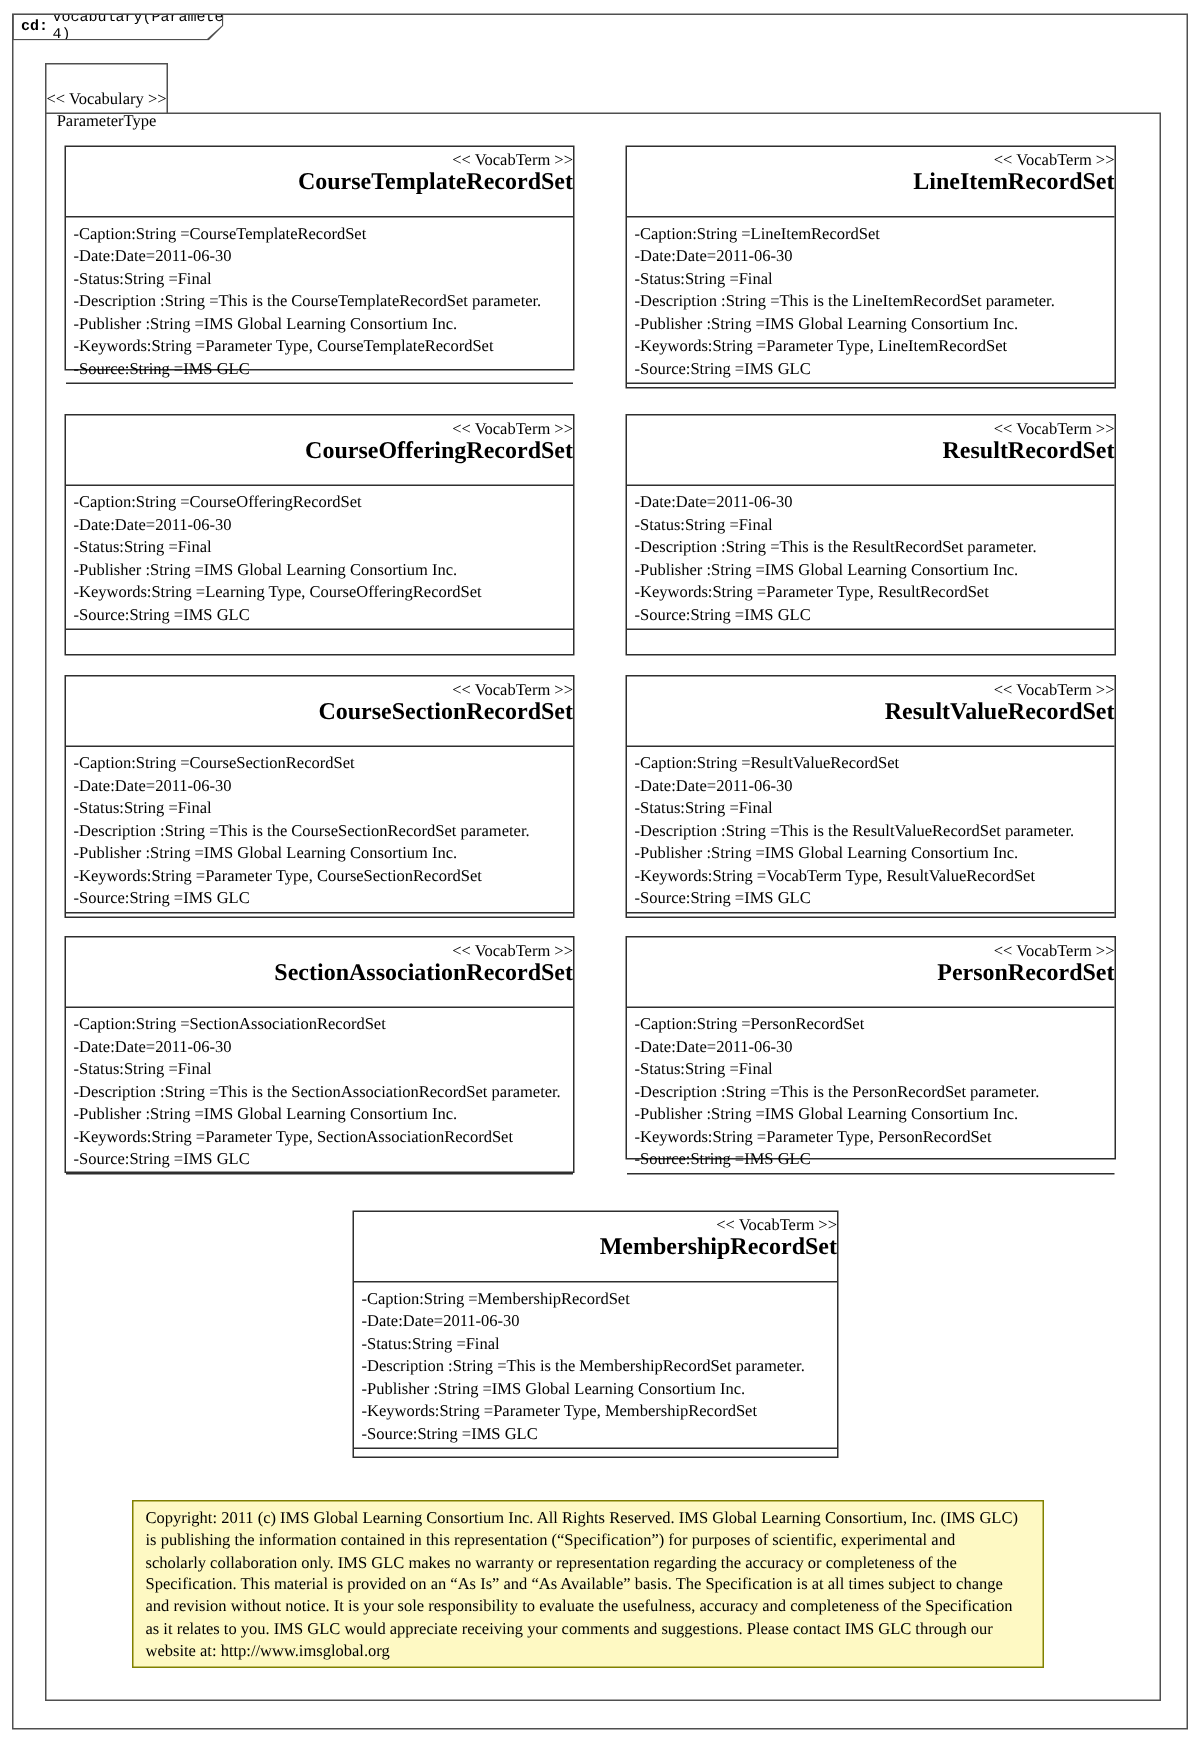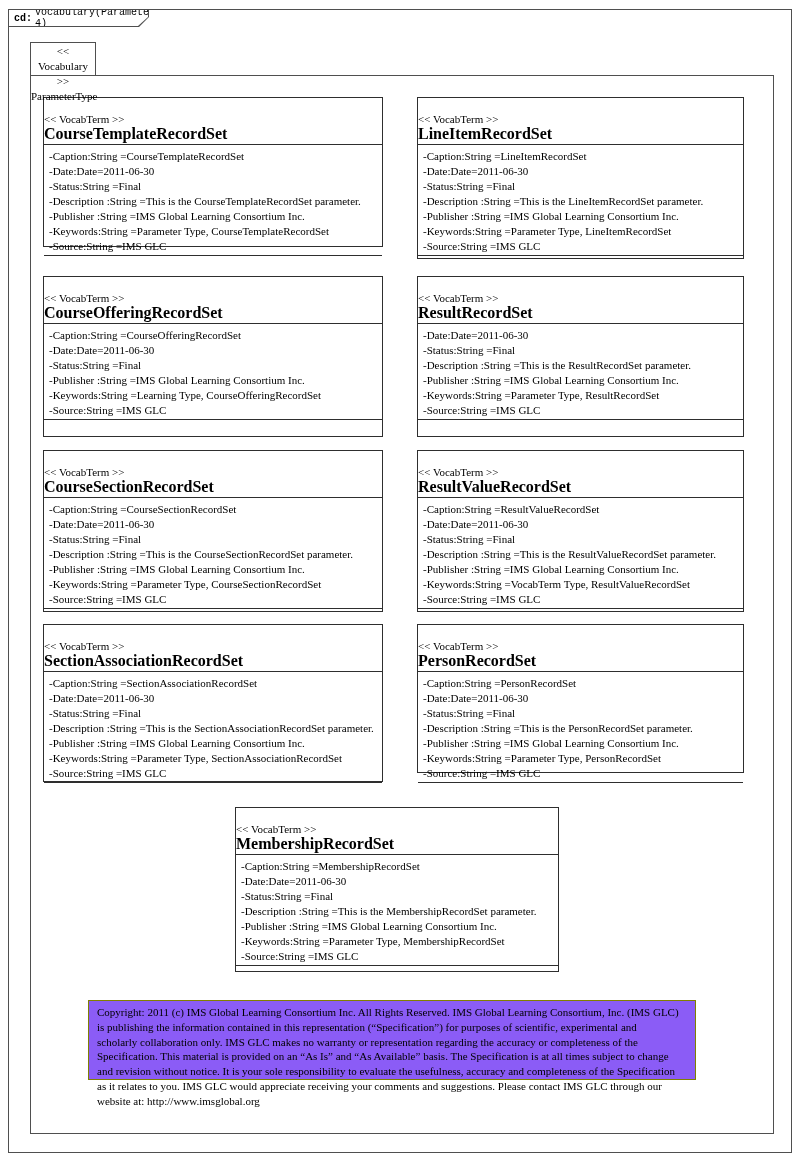--- a/index.html
+++ b/index.html
@@ -11,48 +11,48 @@
   
   .ftab{position:absolute;left:8px;top:9px;width:141px;height:18px;background:#4f4f4f;
         clip-path:polygon(0 0,100% 0,100% 8px,calc(100% - 10px) 100%,0 100%);}
   .ftab-in{position:absolute;left:1px;top:1px;width:139px;height:16px;background:#fff;
         clip-path:polygon(0 0,100% 0,100% 7px,calc(100% - 10px) 100%,0 100%);
         display:flex;align-items:center;font-family:Liberation Mono, monospace;font-size:10px;padding-left:5px;box-sizing:border-box;}
   .ftab-in .bold{font-weight:bold;}
   .ftab-in .rest{margin-left:3px;}
 
   
-  .pkg-tab{position:absolute;left:30px;top:42px;width:66px;height:34px;border:1px solid #4f4f4f;background:#fff;
-        box-sizing:border-box;font-size:11px;text-align:center;padding-top:1px;line-height:15px;z-index:2;}
+  .pkg-tab{position:absolute;left:30px;top:42px;width:82px;height:34px;border:1px solid #4f4f4f;background:#fff;
+        box-sizing:border-box;font-size:11px;text-align:center;padding-top:16px;line-height:15px;z-index:2;}
 
   
   .inner-frame{position:absolute;left:30px;top:75px;width:742px;height:1057px;border:1px solid #4f4f4f;background:#fff;}
 
   
   .vbox{position:absolute;border:1px solid #2e2e2e;background:#fff;box-sizing:border-box;
         display:flex;flex-direction:column;}
-  .vhead{border-bottom:1px solid #2e2e2e;text-align:left;padding:2px 0 2px;margin-top:12px;}
+  .vhead{border-bottom:1px solid #2e2e2e;text-align:right;padding:2px 0 14px;}
   .stereo{font-size:11px;line-height:14px;}
   .vname{font-size:16px;font-weight:bold;line-height:16px;}
   .vattrs{padding:4px 4px 1px 5px;}
   .attr{font-size:11px;line-height:15px;white-space:nowrap;overflow:hidden;}
   .vempty{border-top:1px solid #2e2e2e;flex:1;min-height:9px;}
 
   .p0{left:43px;top:97px;width:340px;height:150px;}
   .p1{left:417px;top:97px;width:327px;height:162px;}
   .p2{left:43px;top:276px;width:340px;height:161px;}
   .p3{left:417px;top:276px;width:327px;height:161px;}
   .p4{left:43px;top:450px;width:340px;height:162px;}
   .p5{left:417px;top:450px;width:327px;height:162px;}
   .p6{left:43px;top:624px;width:340px;height:158px;}
   .p7{left:417px;top:624px;width:327px;height:149px;}
   .p8{left:235px;top:807px;width:324px;height:165px;}
 
   
-  .note{position:absolute;left:88px;top:1000px;width:608px;height:80px;background:#8b5cf6;border:1px solid #808000;
+  .note{position:absolute;left:88px;top:1000px;width:608px;height:112px;background:#fef9c3;border:1px solid #808000;
         box-sizing:border-box;padding:4px 8px;font-size:11px;line-height:14.8px;white-space:pre-line;}
 </style>
 </head>
 <body>
 
 <div class="outer-frame"></div>
 
 <div class="ftab">
   <div class="ftab-in">
     <span class="bold">cd:</span>

